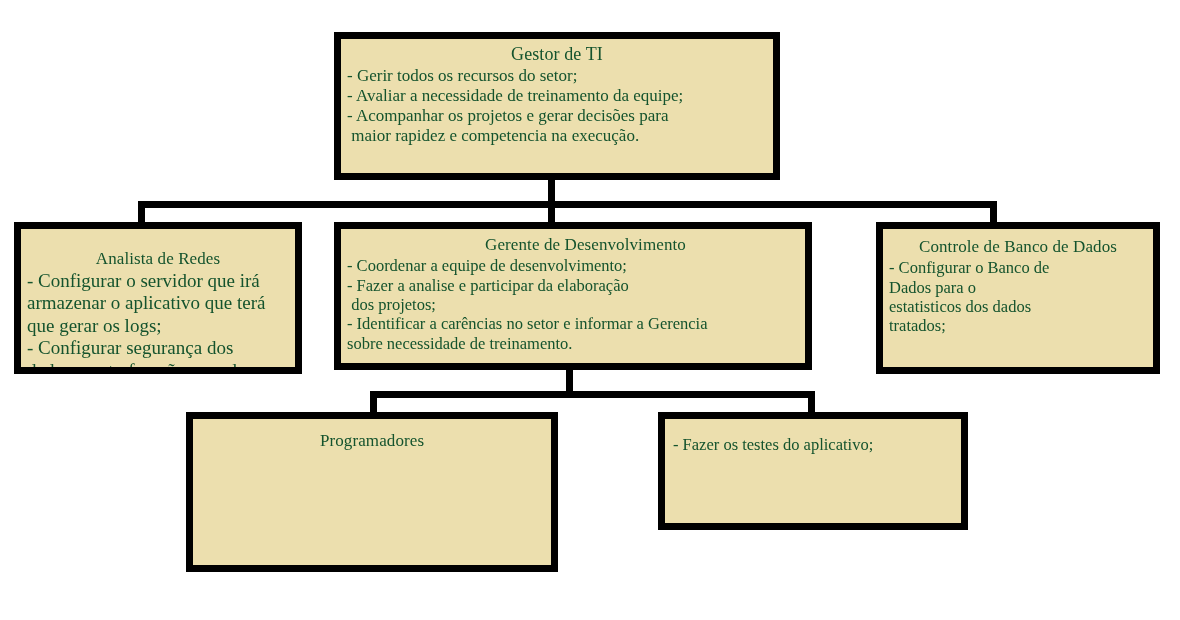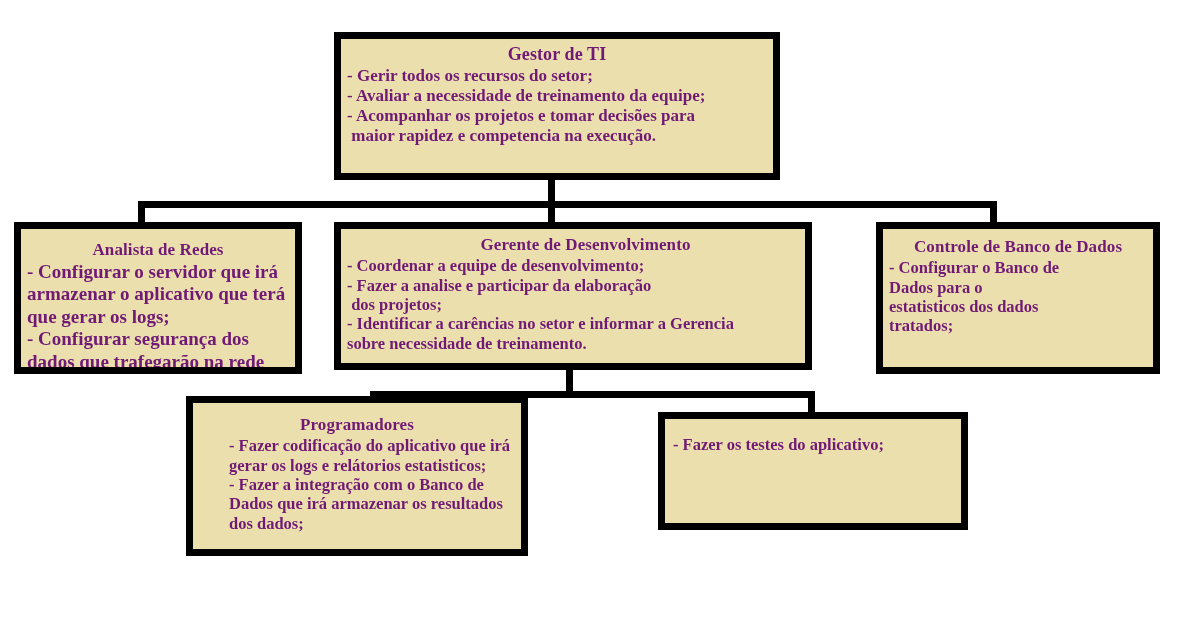--- a/index.html
+++ b/index.html
@@ -13,22 +13,22 @@
 
   
   .line{position:absolute;background:#000000;}
 
   
   .node{
     position:absolute;
     background:#ecdfae;
     border:7px solid #000000;
     box-sizing:border-box;
-    color:#701a75;
-    font-weight:bold;
+    color:#14532d;
+    font-weight:normal;
     line-height:1.18;
     overflow:hidden;
   }
   .node .title{
     display:block;
     text-align:center;
     font-size:17px;
     letter-spacing:.1px;
     margin:0 0 1px 0;
     padding:0 2px;
@@ -40,30 +40,30 @@
     padding:0 4px 0 6px;
   }
   .node .lines .ln{display:block;white-space:pre;}
 
   
   #node-root   {left:334px; top:32px;  width:446px; height:148px;}
   #node-root .title{font-size:18px;margin-top:5px;}
   #node-root .lines{font-size:17px;}
 
   #node-redes  {left:14px;  top:222px; width:288px; height:152px;}
-  #node-redes .title{margin-top:11px;}
+  #node-redes .title{margin-top:20px;}
   #node-redes .lines{font-size:19px;}
 
   #node-gerente{left:334px; top:222px; width:478px; height:148px;}
   #node-gerente .title{margin-top:6px;padding-left:27px;}
 
   #node-banco  {left:876px; top:222px; width:284px; height:152px;}
   #node-banco .title{margin-top:8px;}
 
-  #node-prog   {left:186px; top:396px; width:342px; height:160px;}
+  #node-prog   {left:186px; top:412px; width:372px; height:160px;}
   #node-prog .title{margin-top:12px;}
   #node-prog .lines{padding-left:36px;}
 
   #node-qual   {left:658px; top:412px; width:310px; height:118px;}
   #node-qual .title{margin-top:18px;}
   #node-qual .lines{padding-left:8px;margin-top:16px;}
 </style>
 </head>
 <body>
 
@@ -78,21 +78,21 @@
   <div class="line" style="left:566px; top:370px; width:7px; height:24px;"></div>
   <div class="line" style="left:370px; top:391px; width:445px; height:7px;"></div>
   <div class="line" style="left:370px; top:391px; width:7px; height:24px;"></div>
   <div class="line" style="left:808px; top:391px; width:7px; height:24px;"></div>
 
   <div class="node" id="node-root">
     <span class="title">Gestor de TI</span>
     <span class="lines">
       <span class="ln">- Gerir todos os recursos do setor;</span>
       <span class="ln">- Avaliar a necessidade de treinamento da equipe;</span>
-      <span class="ln">- Acompanhar os projetos e tomar decisões para</span>
+      <span class="ln">- Acompanhar os projetos e gerar decisões para</span>
       <span class="ln"> maior rapidez e competencia na execução.</span>
     </span>
   </div>
 
   <div class="node" id="node-redes">
     <span class="title">Analista de Redes</span>
     <span class="lines">
       <span class="ln">- Configurar o servidor que irá</span>
       <span class="ln">armazenar o aplicativo que terá</span>
       <span class="ln">que gerar os logs;</span>
@@ -117,27 +117,20 @@
     <span class="lines">
       <span class="ln">- Configurar o Banco de</span>
       <span class="ln">Dados para o</span>
       <span class="ln">estatisticos dos dados</span>
       <span class="ln">tratados;</span>
     </span>
   </div>
 
   <div class="node" id="node-prog">
     <span class="title">Programadores</span>
-    <span class="lines">
-      <span class="ln">- Fazer codificação do aplicativo que irá</span>
-      <span class="ln">gerar os logs e relátorios estatisticos;</span>
-      <span class="ln">- Fazer a integração com o Banco de</span>
-      <span class="ln">Dados que irá armazenar os resultados</span>
-      <span class="ln">dos dados;</span>
-    </span>
   </div>
 
   <div class="node" id="node-qual">
     <span class="lines">
       <span class="ln">- Fazer os testes do aplicativo;</span>
     </span>
   </div>
 
 </div>
 

